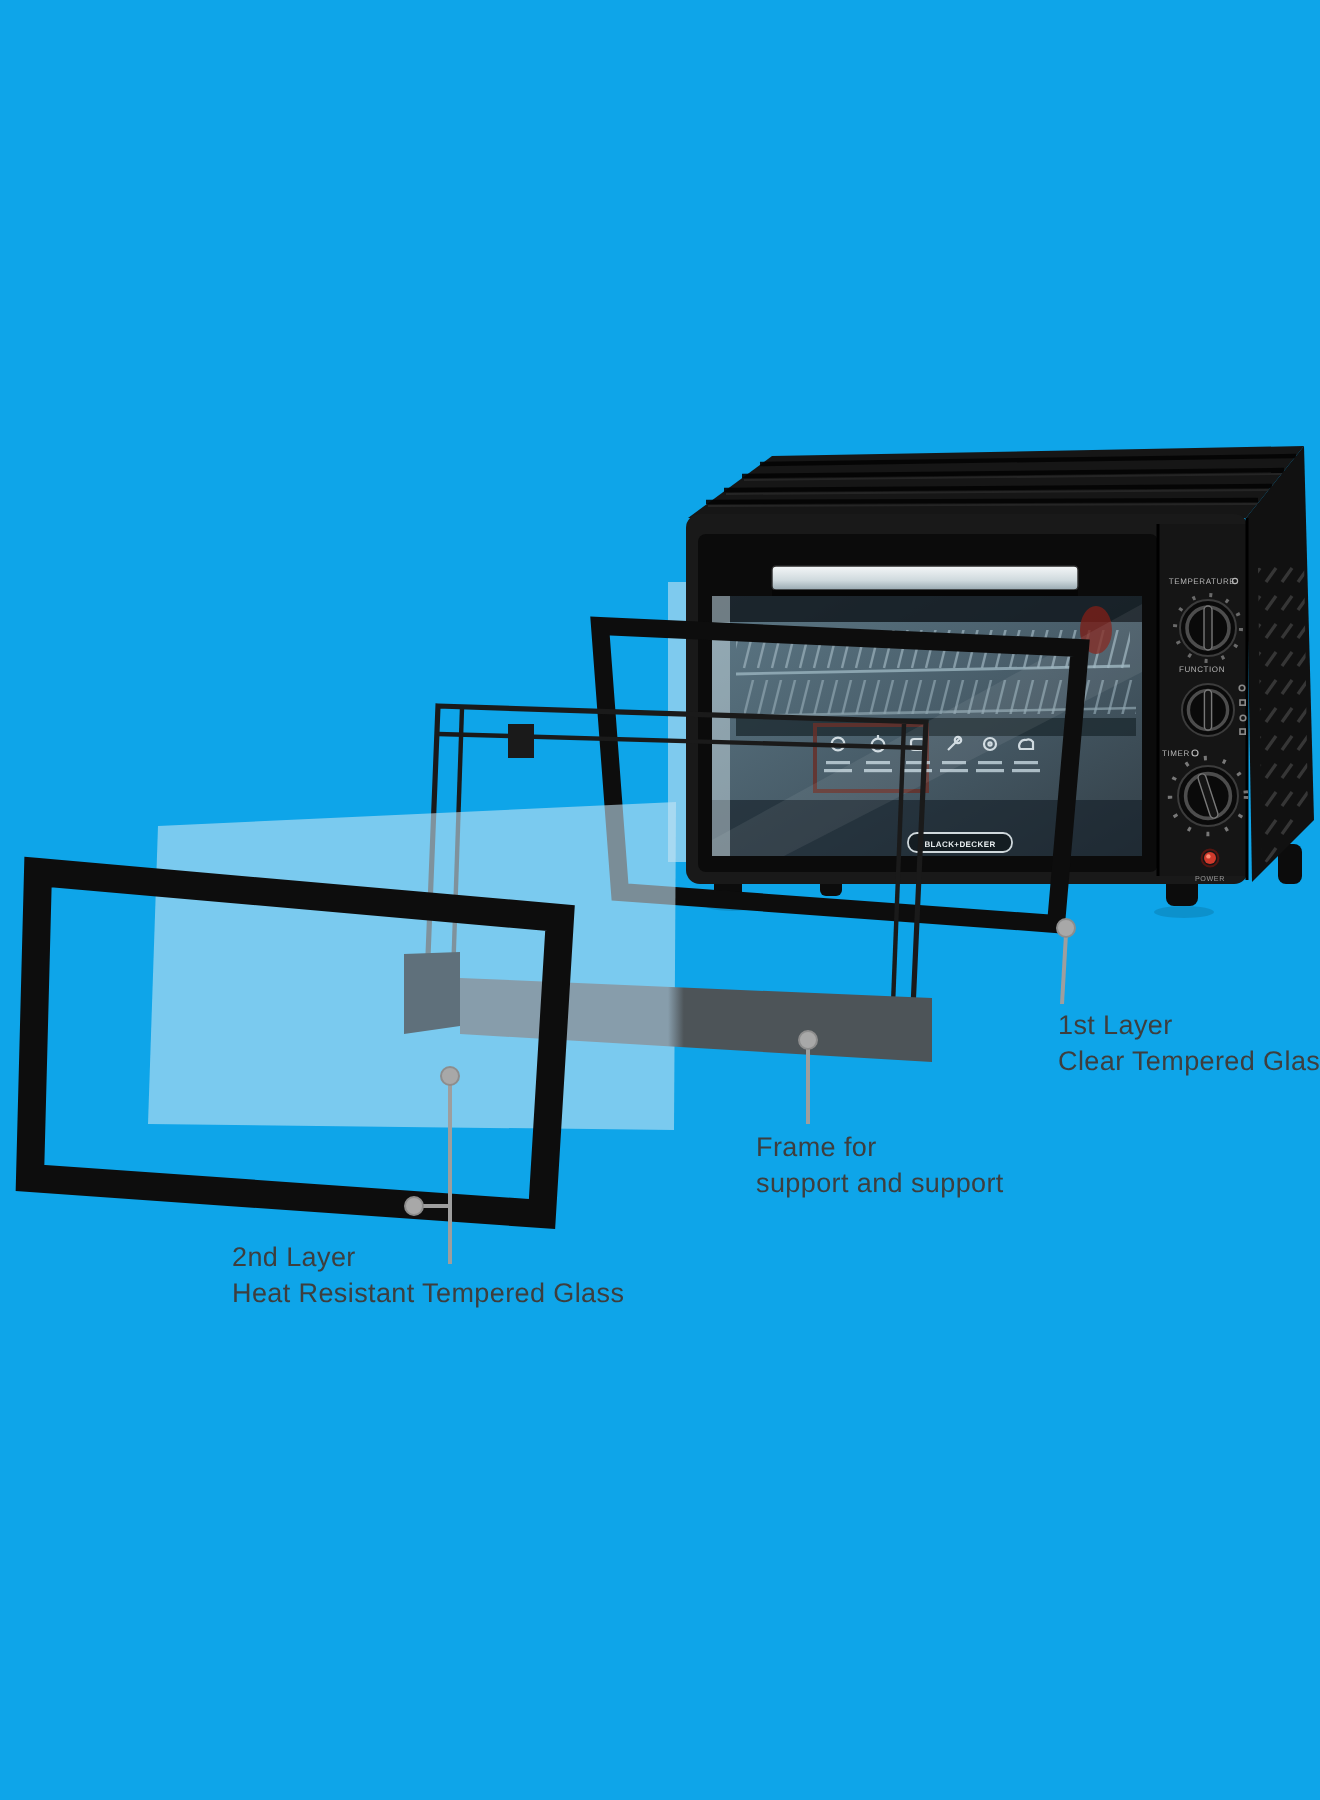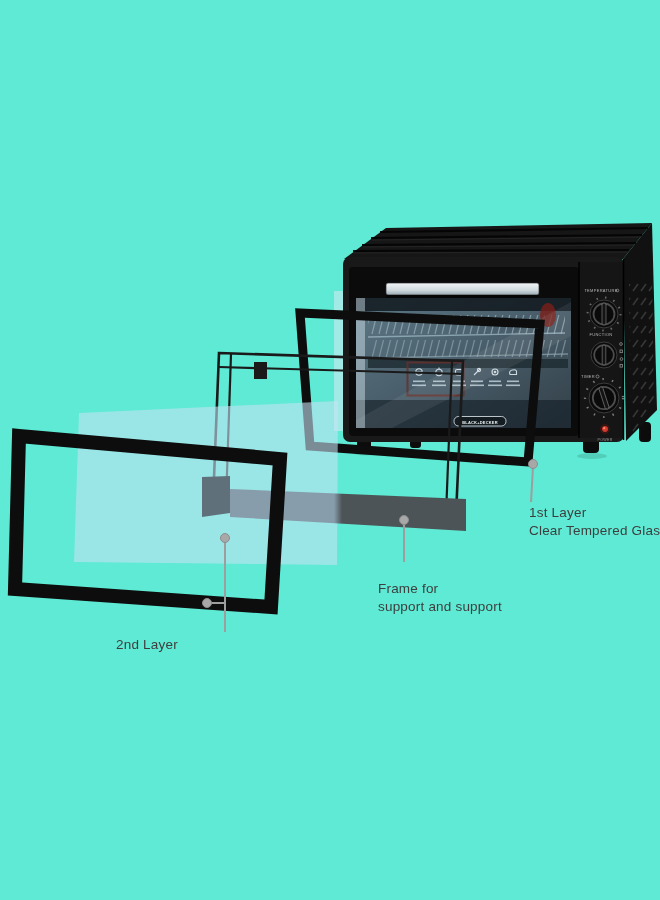--- a/index.html
+++ b/index.html
@@ -1,16 +1,16 @@
 <!DOCTYPE html>
 <html><head>
 <meta charset="utf-8">
 <style>
   html,body{margin:0;padding:0;background:#ffffff;}
-  .canvas{position:relative;width:660px;height:900px;background:#5eead4;overflow:hidden;
+  .canvas{position:relative;width:660px;height:900px;background:#0ea5e9;overflow:hidden;
           font-family:"Liberation Sans",sans-serif;}
   .canvas svg{position:absolute;left:0;top:0;}
   .callout-label{position:absolute;color:#3e3e3e;font-size:13.5px;line-height:17.5px;
                  letter-spacing:0.2px;white-space:nowrap;}
 </style>
 </head>
 <body>
 
 <div class="canvas">
 
@@ -219,22 +219,23 @@
     <circle cx="225" cy="538" r="4.5"></circle>
     <circle cx="207" cy="603" r="4.5"></circle>
   </g>
 </svg>
 
 <div class="callout-label" style="left:529px;top:504px;">
   <div>1st Layer</div>
   <div>Clear Tempered Glass</div>
 </div>
 
-<div class="callout-label" style="left:378px;top:580px;">
+<div class="callout-label" style="left:378px;top:565px;">
   <div>Frame for</div>
   <div>support and support</div>
 </div>
 
-<div class="callout-label" style="left:116px;top:636px;">
+<div class="callout-label" style="left:116px;top:620px;">
   <div>2nd Layer</div>
+  <div>Heat Resistant Tempered Glass</div>
 </div>
 
 </div>
 
 </body></html>

